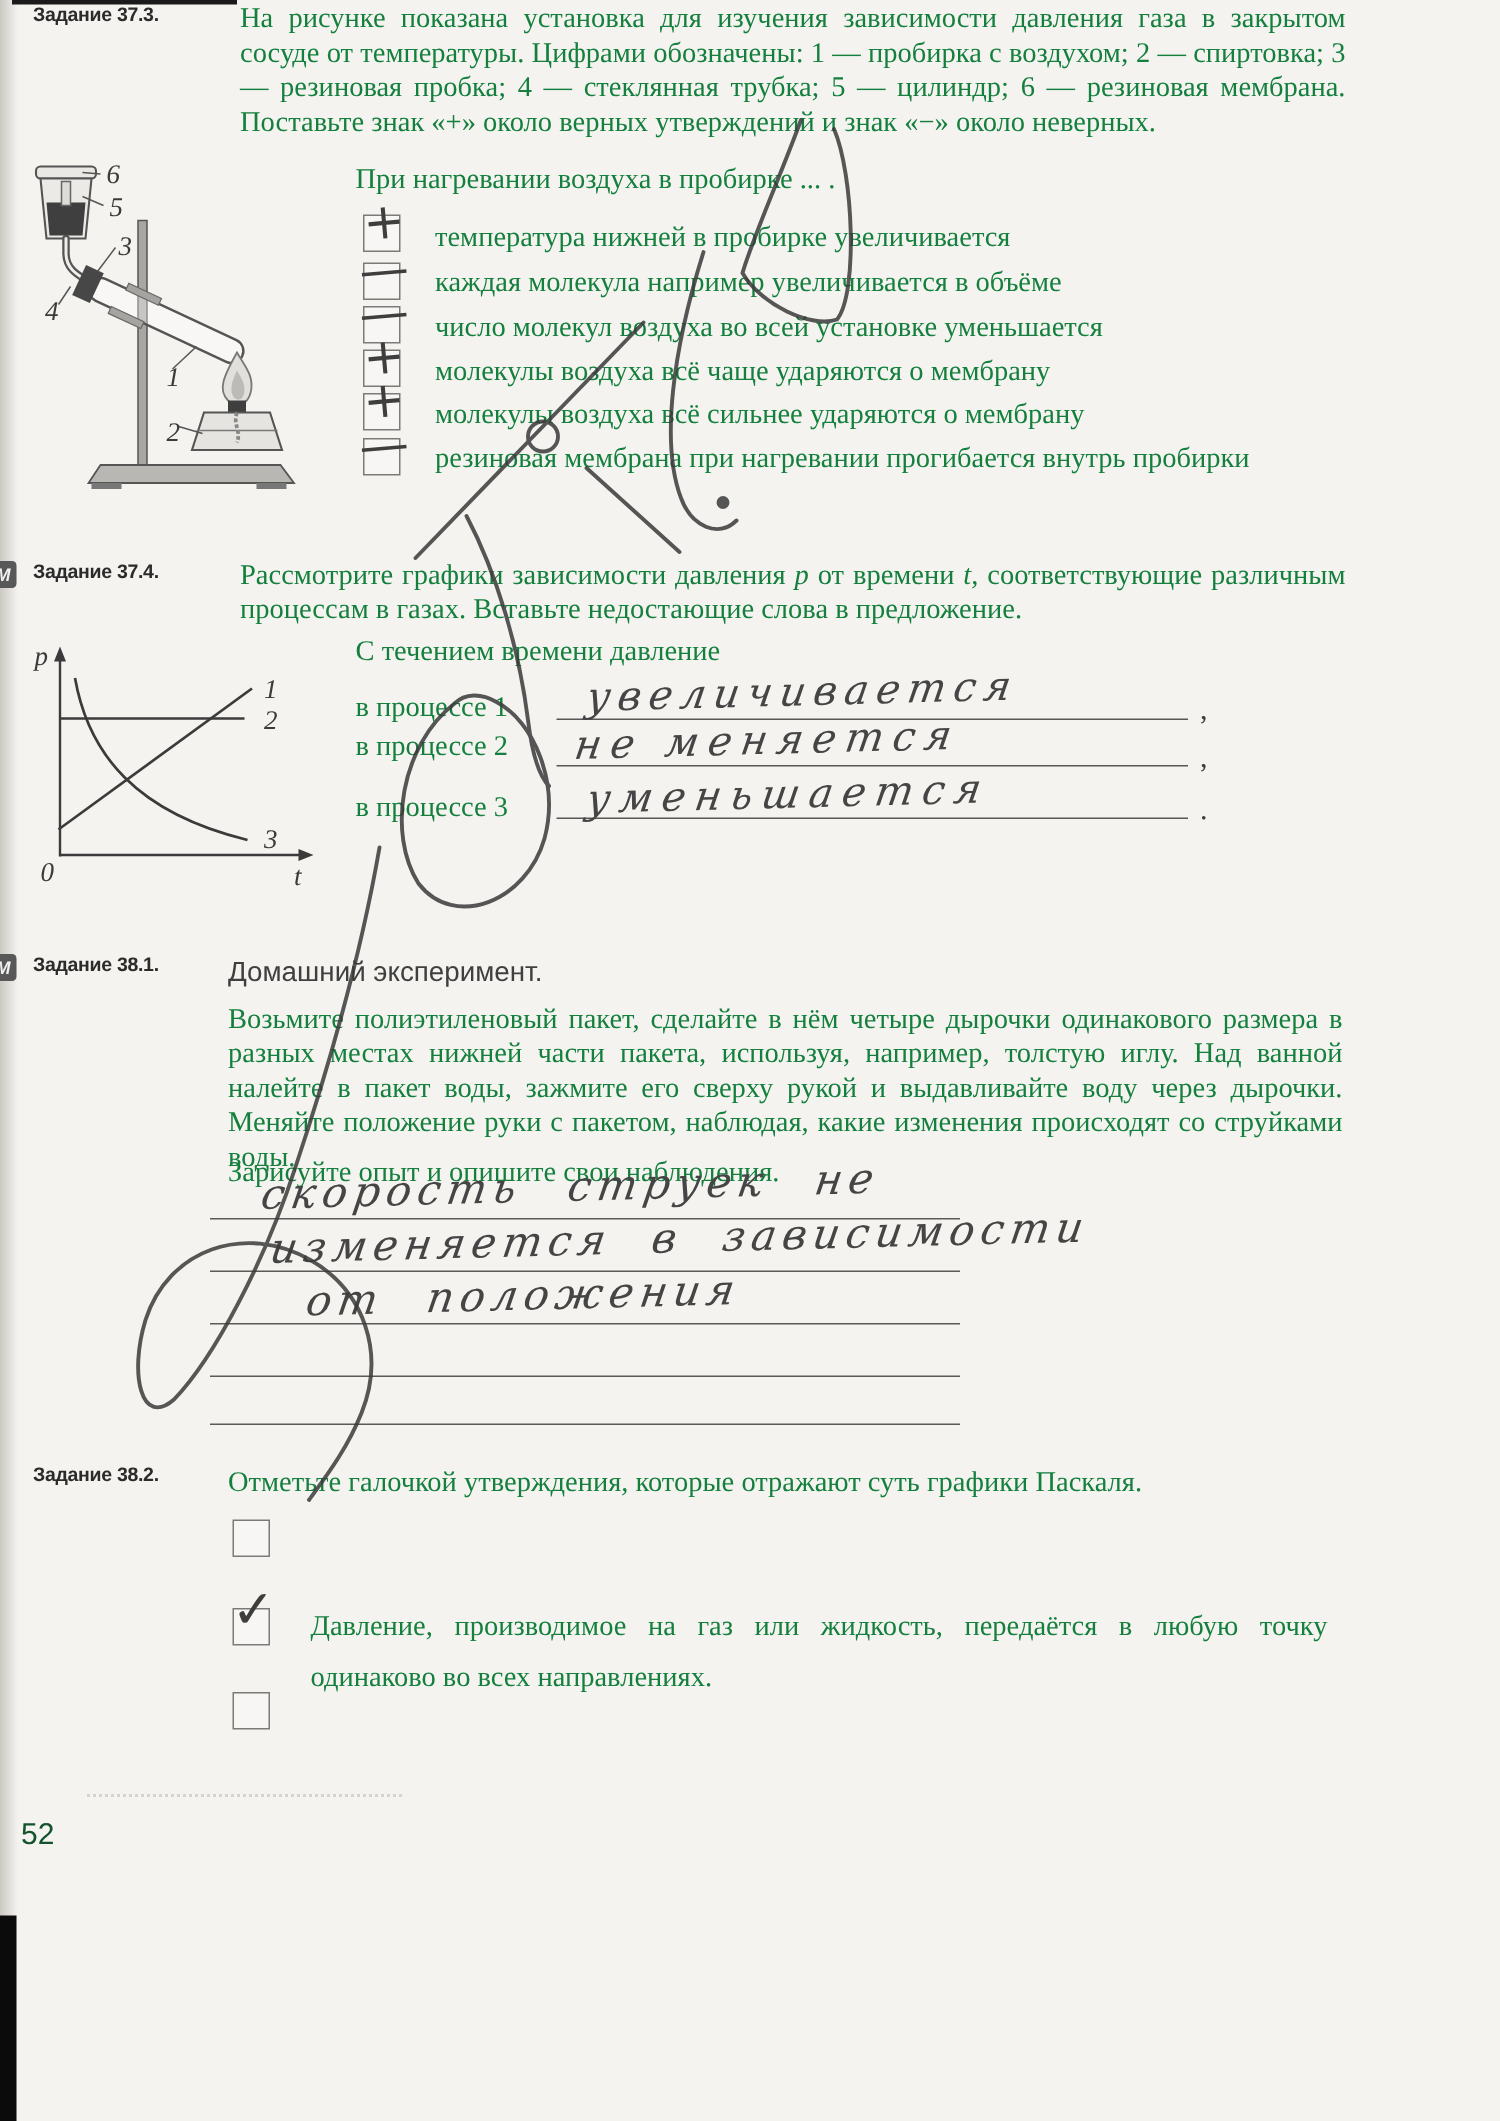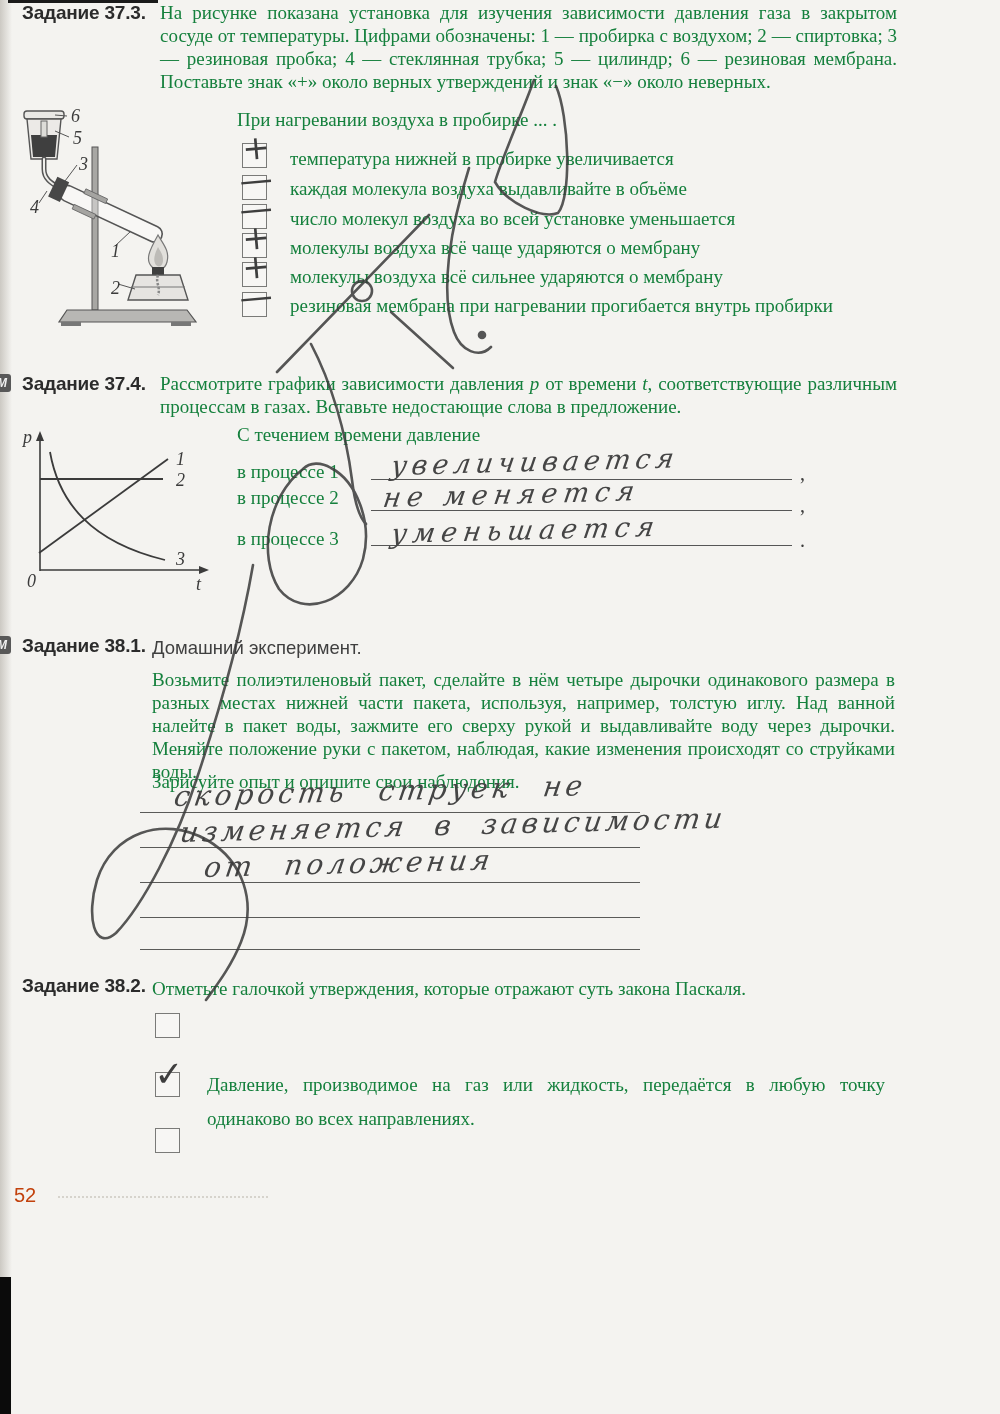--- a/index.html
+++ b/index.html
@@ -15,21 +15,21 @@
     background:linear-gradient(90deg,#ccc9c3 0%, rgba(244,243,240,0) 100%);
   }
   .scan-topline { left:8px; top:0; width:150px; height:3px; background:#1a1a1a; }
   .scan-blackbar { left:0; top:1277px; width:11px; height:137px; background:#0b0b0b; }
   .m-icon {
     width:18px; height:18px; background:#585858; border-radius:3px;
     color:#f1f1f1; font-family:"Liberation Sans",sans-serif; font-weight:bold;
     font-style:italic; font-size:12px; display:flex; align-items:center; justify-content:center;
   }
   .task-label {
-    font-family:"Liberation Sans",sans-serif; font-weight:700; font-size:19px;
+    font-family:"Liberation Sans",sans-serif; font-weight:700; font-size:13px;
     color:#2b2b2b; letter-spacing:-0.2px; white-space:nowrap;
   }
   .sans-reg { font-family:"Liberation Sans",sans-serif; font-size:18.5px; color:#3f3f3f; }
   .body-text { font-size:19px; line-height:23px; text-align:justify; color:#15803d; }
   .nowrap { white-space:nowrap; }
   .checkbox {
     position:absolute; width:25px; height:25px;
     border:1.5px solid #7a7a78; background:rgba(255,255,255,0.25);
   }
   .pen-mark {
@@ -40,21 +40,21 @@
   .hand {
     font-family:"DejaVu Serif",serif; font-style:italic; color:#454545;
     white-space:nowrap; transform:rotate(-1.5deg) skewX(-10deg); transform-origin:left bottom;
   }
   .blank-line { border-bottom:1.6px solid #565656; }
   .ans-line { position:absolute; left:0; width:500px; border-top:1.4px solid #5a5a58; }
   .tail { font-size:20px; color:#3b3b3b; }
   .ital { font-style:italic; }
   .fig-num { font-style:italic; font-size:18px; fill:#3b3b3b; font-family:"Liberation Serif",serif; }
   .graph-num { font-style:italic; font-size:18px; fill:#3b3b3b; font-family:"Liberation Serif",serif; }
-  .page-num { font-family:"Liberation Sans",sans-serif; font-size:20px; color:#c2410c; }
+  .page-num { font-family:"Liberation Sans",sans-serif; font-size:20px; color:#14532d;margin-top:28px; }
   .dots { border-top:2px dotted #d6d3cc; width:210px; }
   svg text { user-select:none; }
 </style>
 </head>
 <body>
 
 <div class="page">
 
   <div class="abs scan-edge-left"></div>
   <div class="abs scan-topline"></div>
@@ -111,21 +111,21 @@
 
   <div class="abs" style="left:242px; top:143px; width:700px;">
     <div class="checkbox" style="left:0; top:0;">
       <span class="pen-mark">+</span>
     </div>
     <div class="abs body-text nowrap" style="left:48px; top:4px;">температура нижней в пробирке увеличивается</div>
 
     <div class="checkbox" style="left:0; top:32px;">
       <span class="pen-mark">—</span>
     </div>
-    <div class="abs body-text nowrap" style="left:48px; top:34px;">каждая молекула воздуха выдавливайте в объёме</div>
+    <div class="abs body-text nowrap" style="left:48px; top:34px;">каждая молекула например увеличивается в объёме</div>
 
     <div class="checkbox" style="left:0; top:61px;">
       <span class="pen-mark">—</span>
     </div>
     <div class="abs body-text nowrap" style="left:48px; top:64px;">число молекул воздуха во всей установке уменьшается</div>
 
     <div class="checkbox" style="left:0; top:90px;">
       <span class="pen-mark">+</span>
     </div>
     <div class="abs body-text nowrap" style="left:48px; top:93px;">молекулы воздуха всё чаще ударяются о мембрану</div>
@@ -195,21 +195,21 @@
     <div class="ans-line" style="top:57px;"></div>
     <div class="ans-line" style="top:92px;"></div>
     <div class="ans-line" style="top:127px;"></div>
     <div class="ans-line" style="top:159px;"></div>
     <span class="hand abs" style="left:32px; top:-10px; font-size:28px; letter-spacing:4px; word-spacing:18px;">скорость струек не</span>
     <span class="hand abs" style="left:38px; top:26px; font-size:28px; letter-spacing:4px; word-spacing:14px;">изменяется в зависимости</span>
     <span class="hand abs" style="left:62px; top:61px; font-size:28px; letter-spacing:4px; word-spacing:16px;">от положения</span>
   </div>
 
   <div class="abs task-label" style="left:22px; top:975px;">Задание 38.2.</div>
-  <div class="abs body-text nowrap" style="left:152px; top:977px;">Отметьте галочкой утверждения, которые отражают суть закона Паскаля.</div>
+  <div class="abs body-text nowrap" style="left:152px; top:977px;">Отметьте галочкой утверждения, которые отражают суть графики Паскаля.</div>
 
   <div class="checkbox" style="left:155px; top:1013px;">
     <span class="pen-mark"></span>
   </div>
 
   <div class="checkbox" style="left:155px; top:1072px;">
     <span class="pen-mark" style="font-size:35px; top:-16px; transform:rotate(-2deg);">✓</span>
   </div>
   <div class="abs body-text" style="left:207px; top:1068px; width:678px; line-height:34px;">Давление, производимое на газ или жидкость, передаётся в любую точку одинаково во всех направлениях.</div>
 

